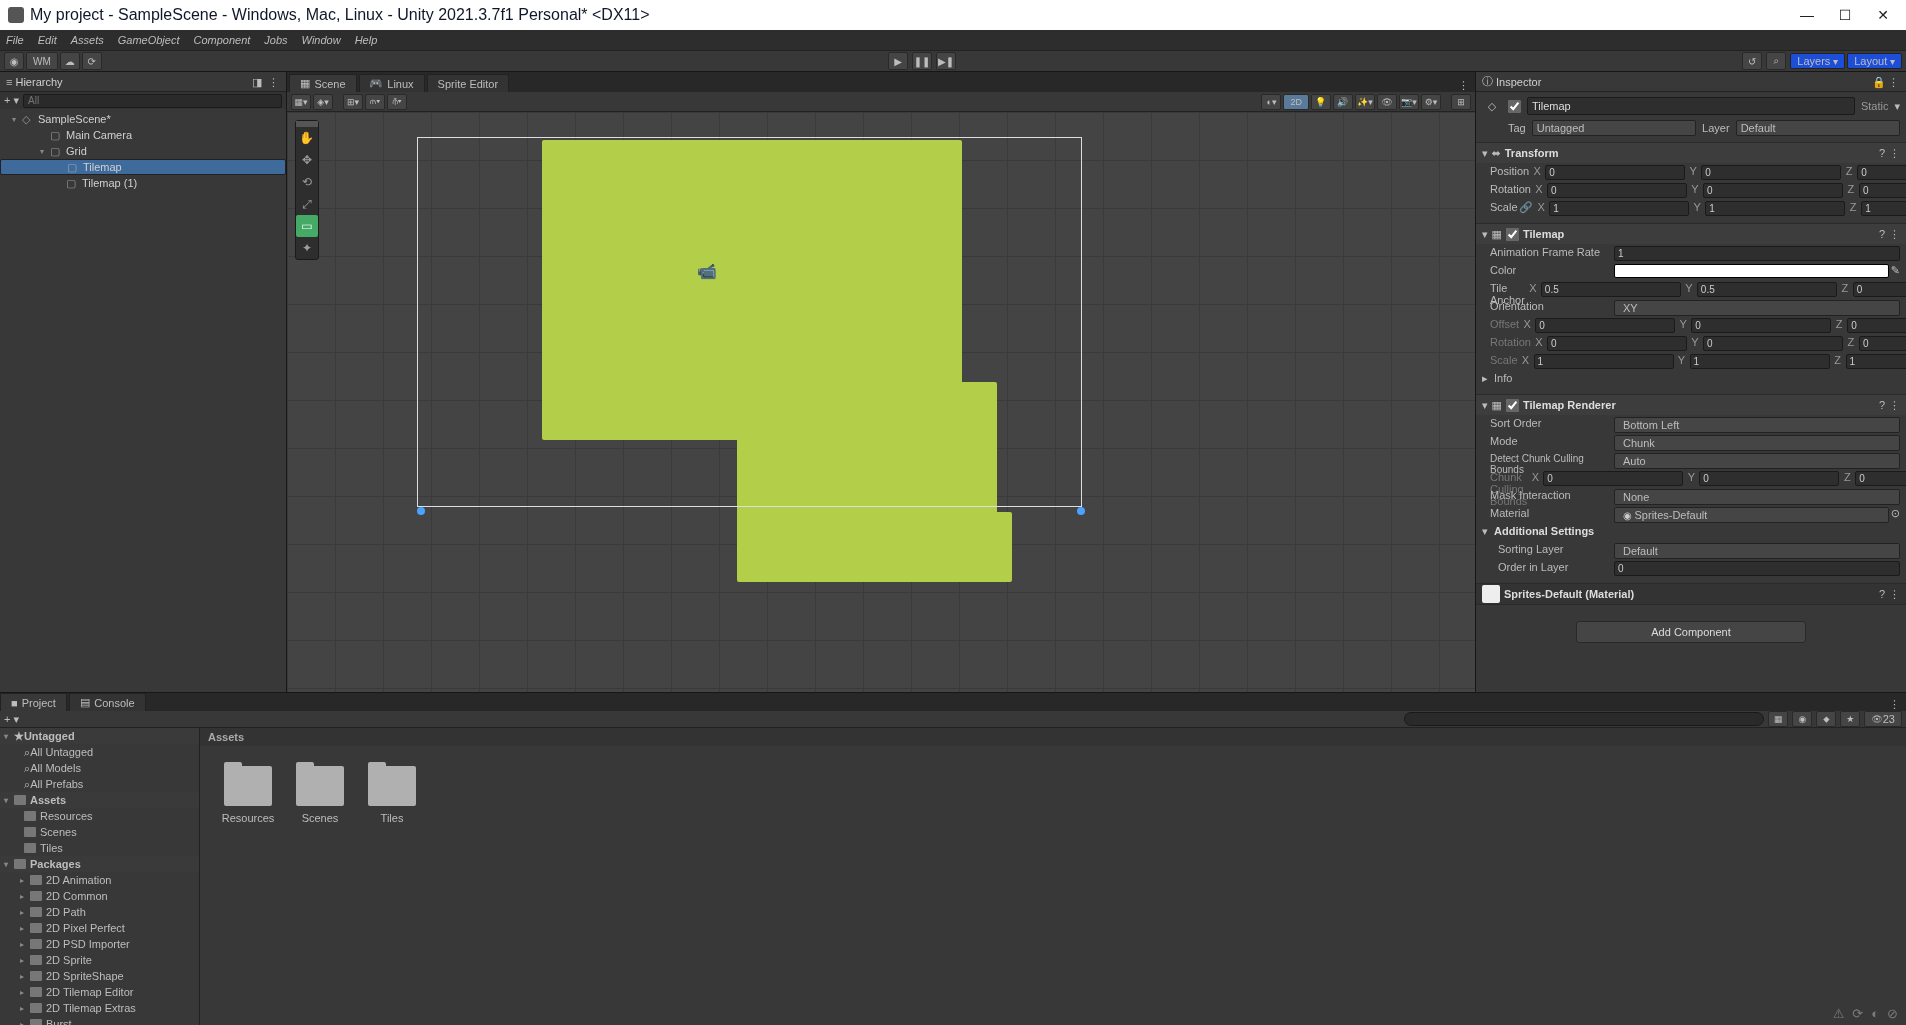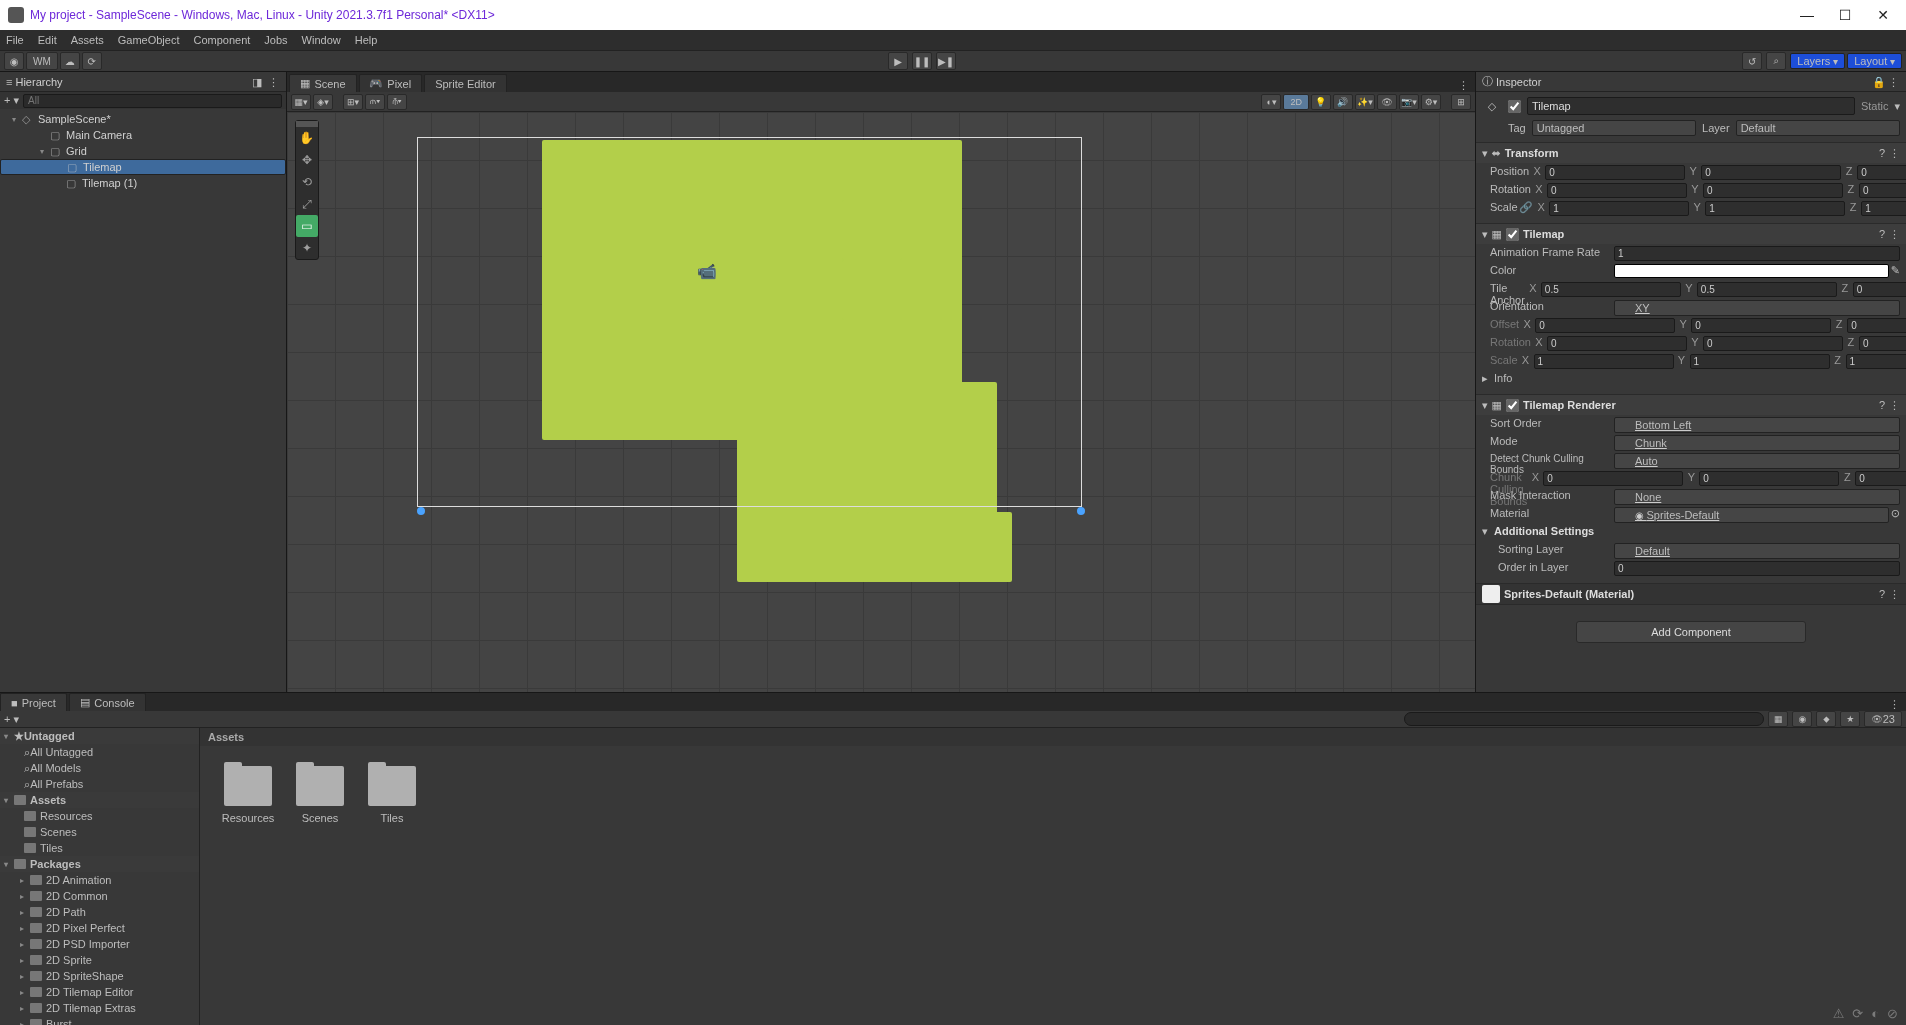--- a/index.html
+++ b/index.html
@@ -1,23 +1,23 @@
 <!DOCTYPE html>
 <html><head>
 <meta charset="utf-8">
 <style>
 * { margin:0; padding:0; box-sizing:border-box; font-family:"Segoe UI",Arial,sans-serif; font-size:11px; color:#bdbdbd; user-select:none; }
 body { background:#222; overflow:hidden; width:1906px; height:1025px; }
 .titlebar { height:30px; background:#fff; display:flex; align-items:center; padding:0 8px; }
 .titlebar .ico { width:16px; height:16px; background:#555; border-radius:3px; margin-right:6px; }
-.titlebar span { color:#6d28d9; font-size:12px; }
+.titlebar span { color:#0f172a; font-size:16px; }
 .titlebar .winbtns { margin-left:auto; display:flex; gap:24px; padding-right:8px;}
 .titlebar .winbtns div { width:14px; height:14px; color:#222; font-size:14px; display:flex; align-items:center; justify-content:center; cursor:pointer;}
 .menubar { height:20px; background:#2d2d2d; display:flex; align-items:center; padding:0 6px; gap:14px; }
-.menubar span { color:#bdbdbd; cursor:pointer; }
+.menubar span { color:#bdbdbd; cursor:pointer;font-style:italic; }
 .toolbar { height:22px; background:#383838; border-top:1px solid #222; border-bottom:1px solid #171717; display:flex; align-items:center; padding:0 4px; }
 .tbtn { height:18px; min-width:20px; background:#454545; border:1px solid #292929; border-radius:2px; margin-right:2px; display:flex;align-items:center;justify-content:center; font-size:10px; cursor:pointer; }
 .toolbar .play { margin-left:auto; margin-right:auto; display:flex; gap:2px;}
 .toolbar .right { display:flex; gap:2px; align-items:center;}
 .sel { background:#1d4ed8; border:1px solid #222; padding:1px 6px; border-radius:2px; font-size:10px; }
 
 .main { display:flex; height:calc(100% - 30px - 20px - 22px - 25px); }
 .leftcol { width:286px; display:flex; flex-direction:column; }
 
 .panelhdr { height:20px; background:#383838; display:flex; align-items:center; padding:0 6px; border-bottom:1px solid #222;}
@@ -88,21 +88,21 @@
 .comphdr .title{font-weight:bold;color:#ddd;}
 .comphdr .spacer{flex:1;}
 .compbody{padding:2px 6px 4px 6px;}
 .prow{display:flex;align-items:flex-start;height:18px;gap:2px;}
 .prow .lbl{width:130px;color:#bbb;padding-left:8px;}
 .prow .lbl.dim{color:#777;}
 .xyz{display:flex;flex:1;gap:2px;}
 .xyz .ax{width:12px;text-align:center;color:#999;}
 .xyz input, .prow .full{flex:1;background:#2e2e2e;border:1px solid #1a1a1a;padding:1px 3px;border-radius:2px;color:#ccc;font-size:10px;min-width:0;}
 .prow .full{width:auto}
-.prow .dd{flex:1;background:#454545;border:1px solid #222;padding:1px 20px;border-radius:2px;color:#ccc;font-size:10px;text-decoration:underline;}
+.prow .dd{flex:1;background:#454545;border:1px solid #222;padding:1px 8px;border-radius:2px;color:#ccc;font-size:10px;}
 .colorfield{flex:1;height:14px;background:#fff;border:1px solid #000;border-radius:2px;}
 .addcomp{display:block;margin:16px auto;width:230px;height:22px;background:#454545;border:1px solid #292929;border-radius:3px;color:#ddd;cursor:pointer;}
 
 .statusbar{height:25px;background:#202020;border-top:1px solid #111;display:flex;align-items:center;justify-content:flex-end;padding:0 8px;gap:8px;}
 .statusbar div{opacity:.5;font-size:13px;}
 input[type=checkbox]{accent-color:#666;}
 </style>
 </head>
 <body>
 
@@ -193,21 +193,21 @@
    </div>
 
    <div class="centercol">
     <div class="tabs">
       <div class="tab active">
               <span>▦</span>
               <span>Scene</span>
             </div>
       <div class="tab">
               <span>🎮</span>
-              <span>Pixel</span>
+              <span>Linux</span>
             </div>
       <div class="tab">
               <span>Sprite Editor</span>
             </div>
       <span class="spacer" style="flex:1"></span>
       <span style="padding:0 6px;cursor:pointer">⋮</span>
     </div>
     <div class="scenetb">
       <div class="mini">▦▾</div>
       <div class="mini">◈▾</div>

